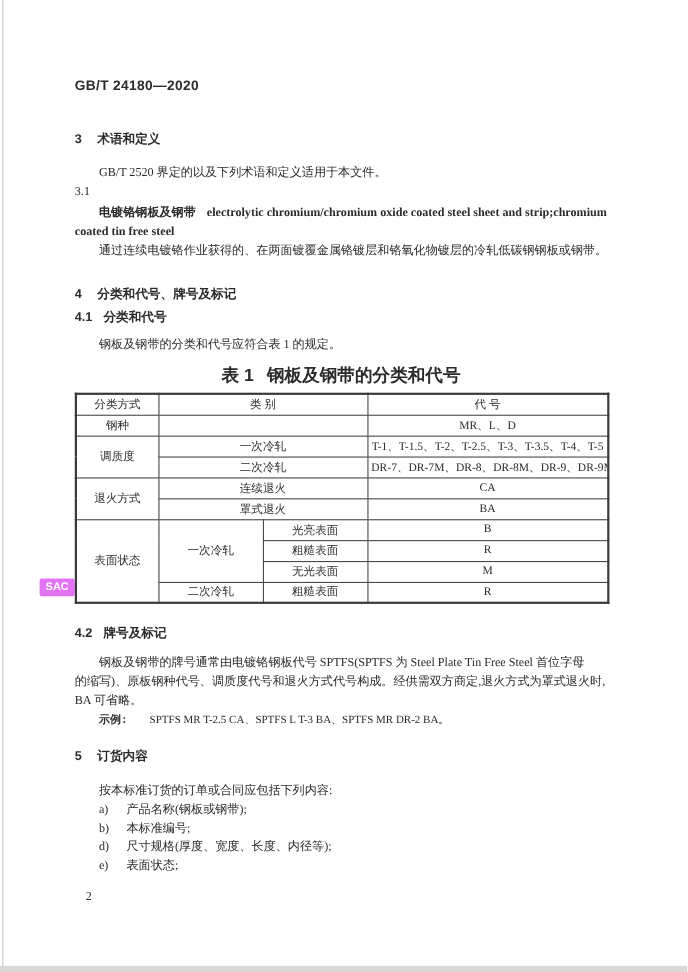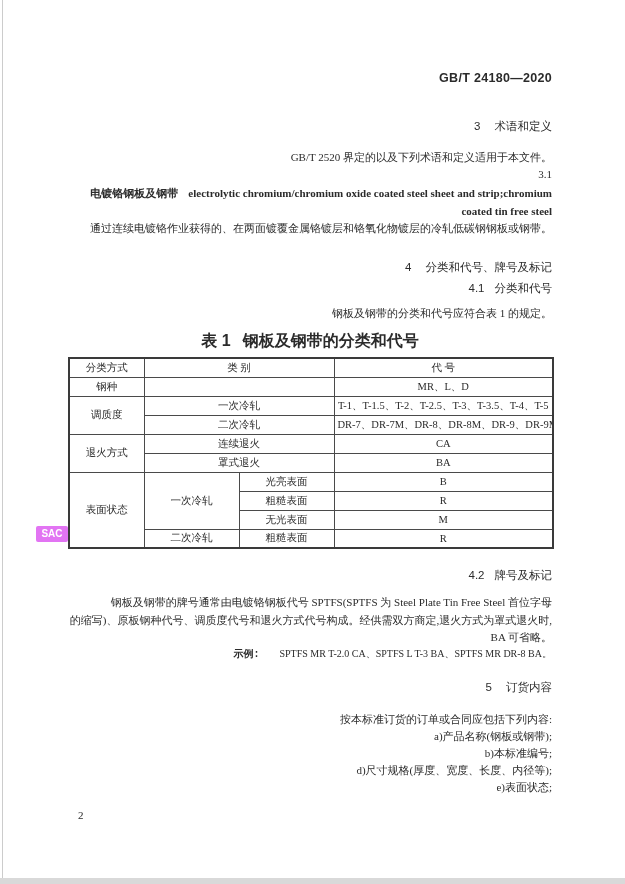--- a/index.html
+++ b/index.html
@@ -12,29 +12,29 @@
     overflow: hidden;
   }
   .page-edge-left {
     position: absolute; left: 2px; top: 0; bottom: 0; width: 1px;
     background: #cccccc;
   }
   .page-edge-bottom {
     position: absolute; left: 0; right: 0; bottom: 0; height: 6px;
     background: #d9d9d9;
   }
-  .content { position: absolute; left: 68px; width: 484px; text-align: right; }
+  .content { position: absolute; left: 68px; width: 484px; }
   .doc-header {
     top: 71px; font-weight: bold; font-size: 12.5px;
     font-family: "Liberation Sans", "DejaVu Sans", sans-serif;
     letter-spacing: 0.3px;
   }
   .heading {
     font-family: "Liberation Sans", "DejaVu Sans", sans-serif;
-    font-weight: normal; font-size: 11.5px;
+    font-weight: bold; font-size: 11.5px;
   }
   .heading .num { margin-right: 14px; }
   .sub-heading .num { margin-right: 10px; }
   .body-text { font-size: 11px; line-height: 17px; }
   .indent { text-indent: 22px; }
   .sec3-heading { top: 119px; }
   .sec3-intro { top: 149px; }
   .clause-31 { top: 166px; font-size: 11px; }
   .term-block { top: 184px; font-weight: bold; font-size: 11px; line-height: 18px; }
   .term-block .term-cn {
@@ -175,21 +175,21 @@
 
 <div class="abs content heading sub-heading sec42-heading">
   <span class="num">4.2</span><span>牌号及标记</span>
 </div>
 <div class="abs content sec42-para">
   <div class="indent">钢板及钢带的牌号通常由电镀铬钢板代号 SPTFS(SPTFS 为 Steel Plate Tin Free Steel 首位字母</div>
   <div>的缩写)、原板钢种代号、调质度代号和退火方式代号构成。经供需双方商定,退火方式为罩式退火时,</div>
   <div>BA 可省略。</div>
 </div>
 <div class="abs content indent sec42-example">
-  <span class="ex-label">示例:</span><span>SPTFS MR T-2.0 CA、SPTFS L T-3 BA、SPTFS MR DR-8 BA。</span>
+  <span class="ex-label">示例:</span><span>SPTFS MR T-2.5 CA、SPTFS L T-3 BA、SPTFS MR DR-2 BA。</span>
 </div>
 
 <div class="abs content heading sec5-heading">
   <span class="num">5</span><span>订货内容</span>
 </div>
 <div class="abs content body-text indent sec5-intro">按本标准订货的订单或合同应包括下列内容:</div>
 <div class="abs content order-list">
   <div class="order-item">
     <span class="item-label">a)</span><span>产品名称(钢板或钢带);</span>
   </div>

